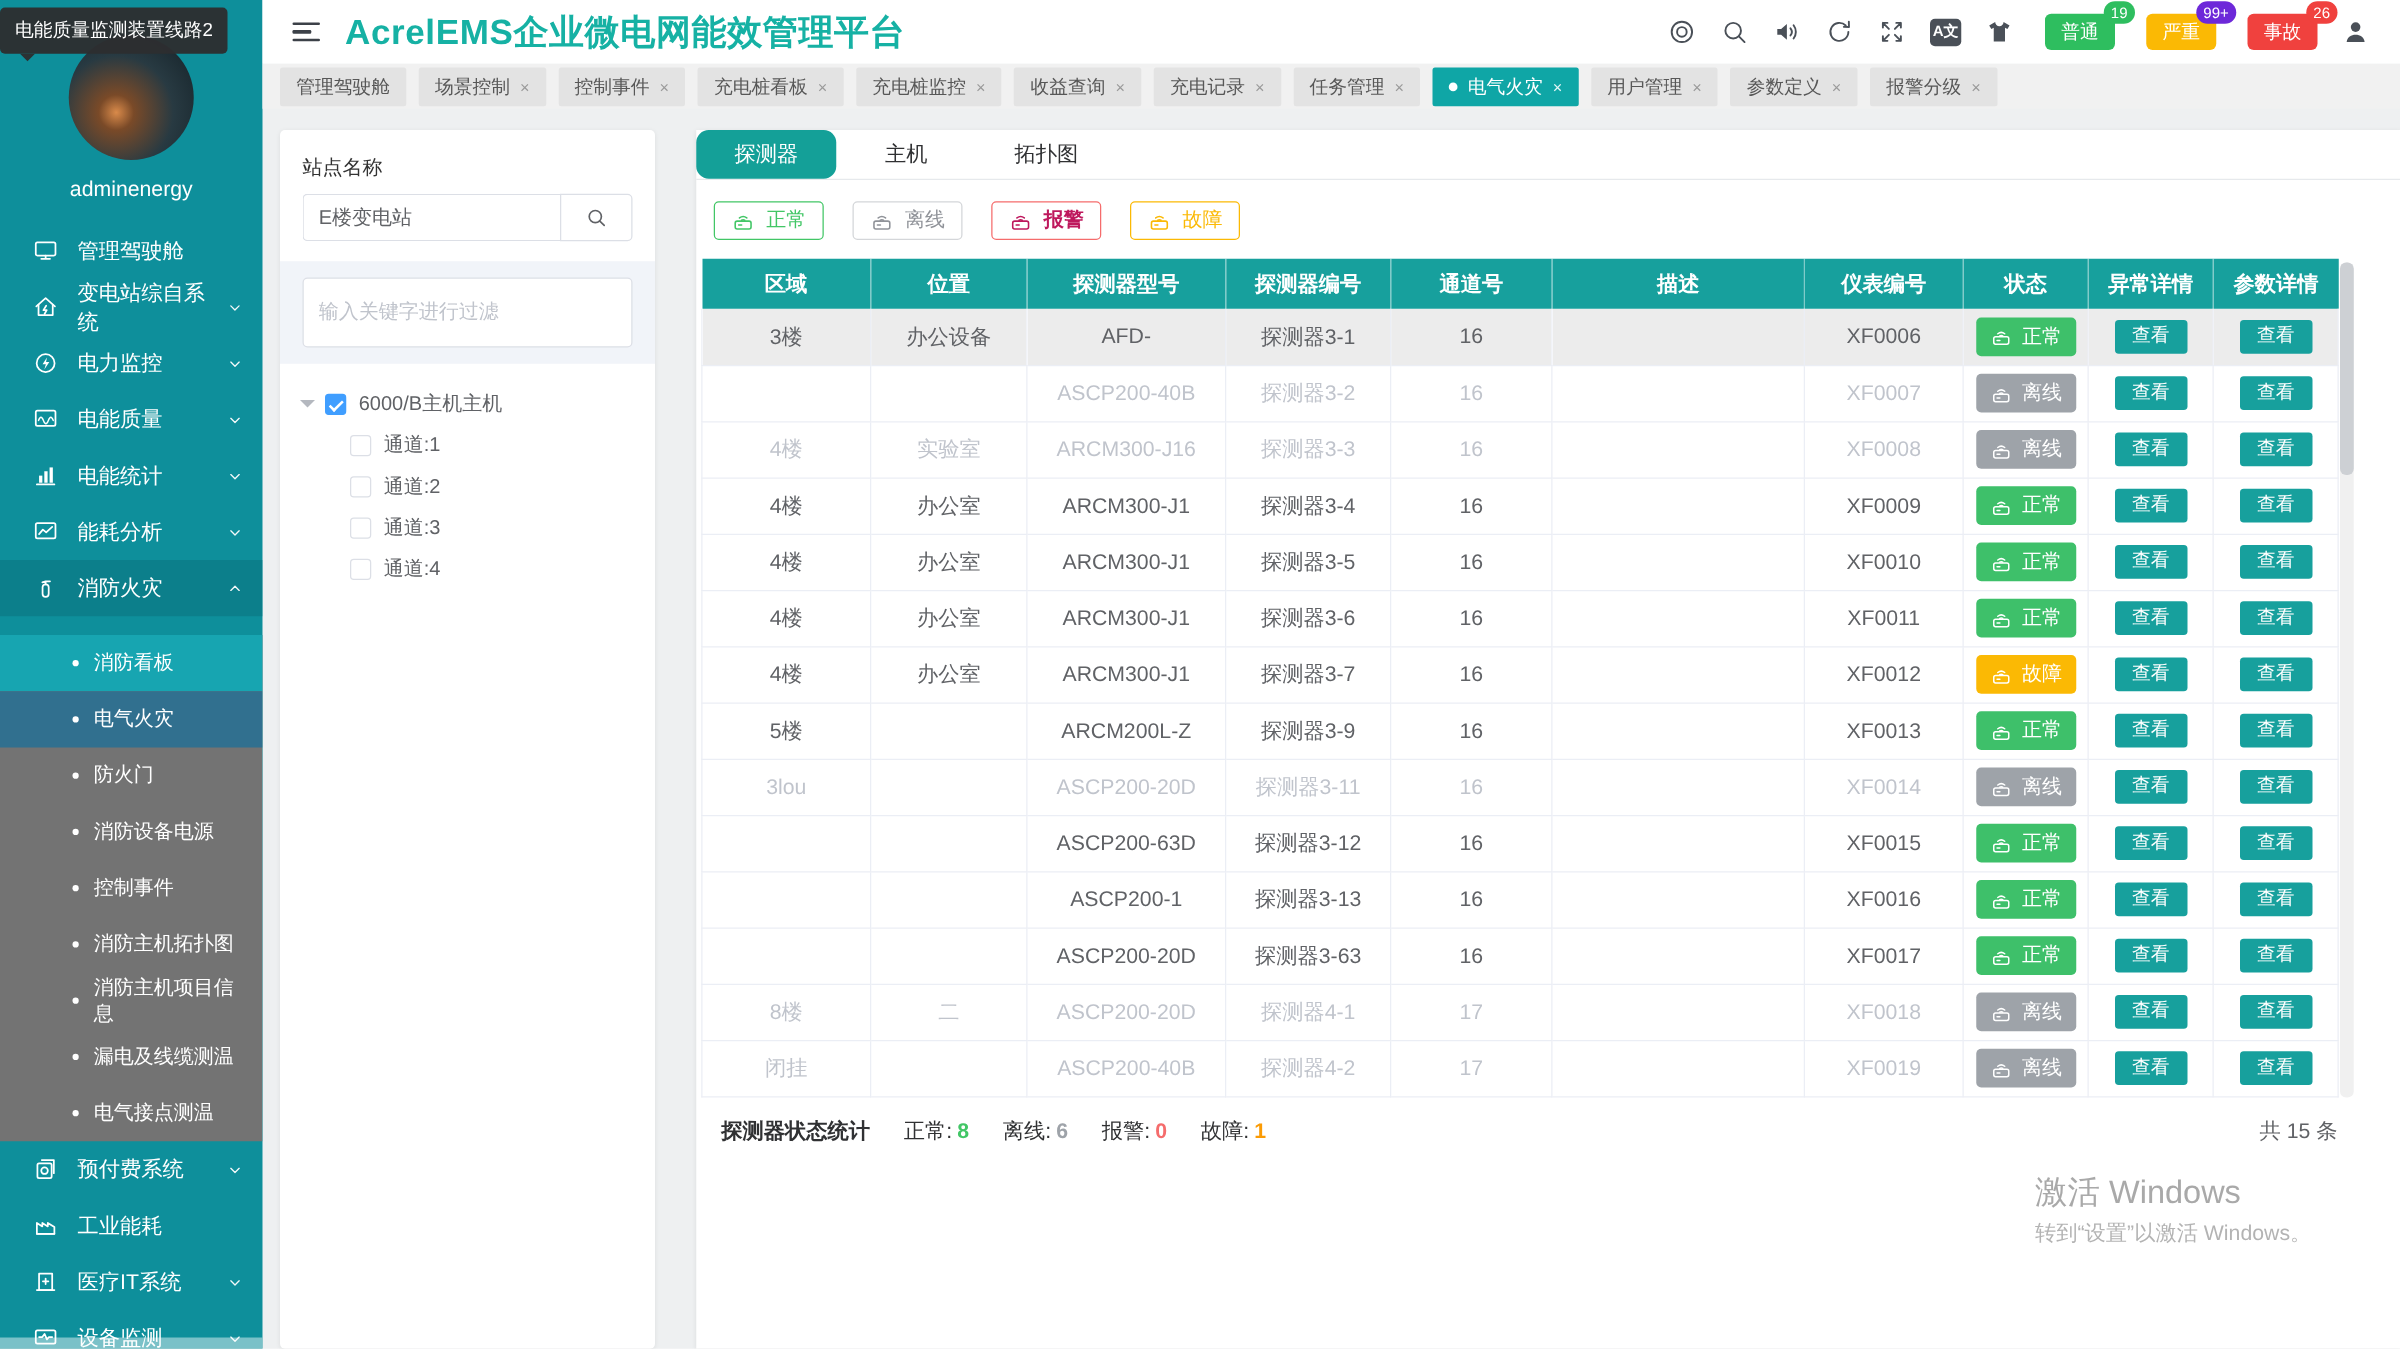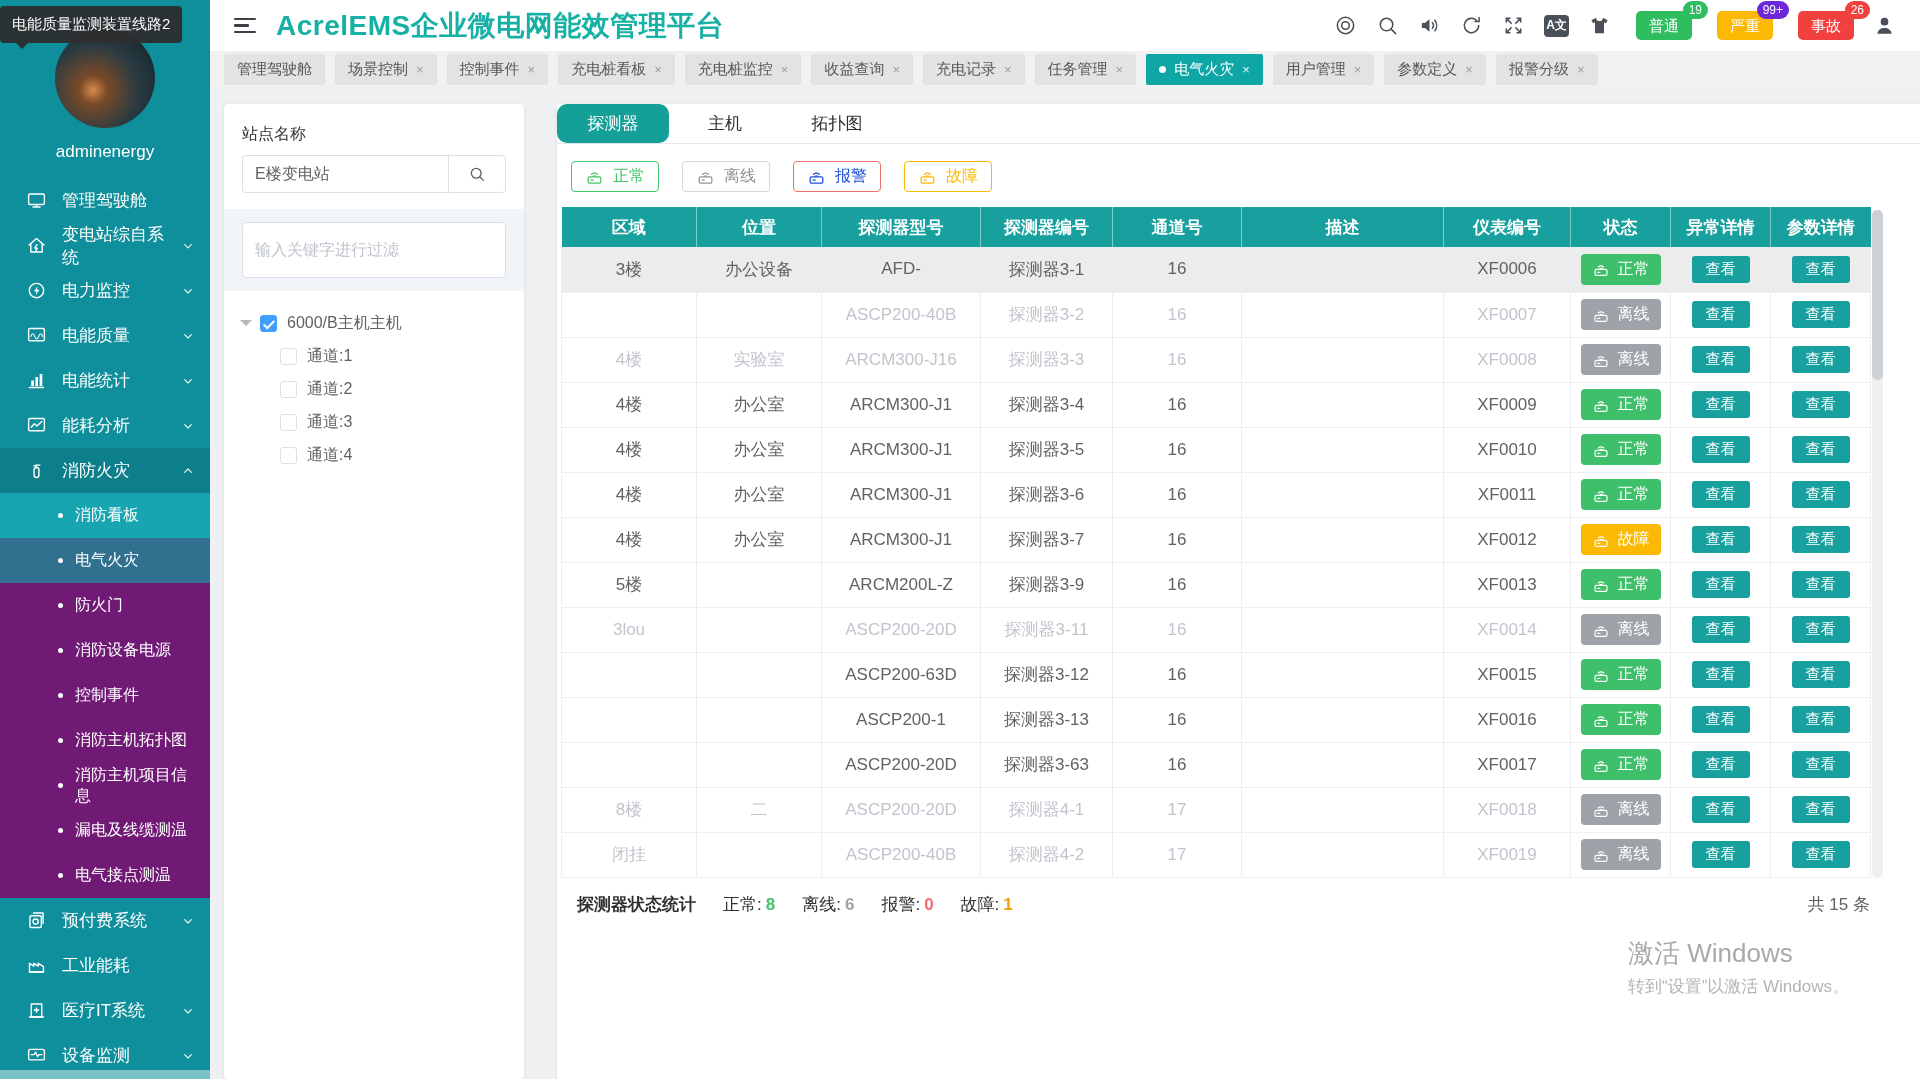--- a/index.html
+++ b/index.html
@@ -9,21 +9,21 @@
   
   .sidebar { position:absolute; left:0; top:0; width:210px; height:1079px; background:#0E8F9B; overflow:hidden; z-index:2; }
   .avatar { width:100px; height:100px; border-radius:50%; margin:28px auto 14px;
             background:radial-gradient(circle at 38% 62%, #d98a4a 0%, #7a4a28 16%, #283a42 52%, #121e24 100%); }
   .username { color:#fff; text-align:center; font-size:17px; margin-bottom:16px; }
   .menu-item { height:45px; display:flex; align-items:center; padding:0 14px 0 26px; color:#fff; font-size:17px; cursor:pointer; }
   .menu-item .mi-icon { width:21px; height:21px; margin-right:15px; flex:0 0 21px; }
   .mi-icon svg, .chev svg { width:100%; height:100%; display:block; }
   .menu-item .chev { margin-left:auto; width:16px; height:16px; opacity:.95; }
   .menu-item.parent-open { background:#0C7F8B; }
-  .menu-sub { background:#701a75; }
+  .menu-sub { background:#737373;margin-top:15px; }
   .menu-sub .menu-item { padding-left:58px; font-size:16px; }
   .menu-sub .menu-item .dot { width:5px; height:5px; border-radius:50%; background:#fff; margin-right:12px; flex:0 0 5px; }
   .menu-sub .menu-item.hovered { background:#17A5B1; }
   .menu-sub .menu-item.active { background:#31708F; }
   .sidebar-hscroll { position:absolute; left:0; bottom:0; width:210px; height:9px; background:rgba(255,255,255,.45); }
 
   
   .tooltip { position:absolute; left:0; top:6px; z-index:20; background:rgba(45,46,48,.96); color:#fff;
              font-size:15px; padding:9px 12px; border-radius:4px; white-space:nowrap; }
   .tooltip::after { content:""; position:absolute; left:16px; bottom:-6px; border:6px solid transparent;
@@ -472,21 +472,21 @@
         <span style="display: inline-flex; width: 19px; height: 19px;">
           <svg viewBox="0 0 24 24" fill="none" stroke="currentColor" stroke-width="1.6" stroke-linecap="round" stroke-linejoin="round">
             <rect x="4" y="12.5" width="16" height="8" rx="2"></rect>
             <path d="M7.5 16.5h3"></path>
             <path d="M8.3 9.3a6 6 0 0 1 7.4 0"></path>
             <path d="M10.4 11.6a3 3 0 0 1 3.2 0"></path>
           </svg>
         </span>
         <span>离线</span>
       </button>
-      <button class="filter-btn" style="color: #1d4ed8; border-color: rgb(245, 108, 108);">
+      <button class="filter-btn" style="color: #be185d; border-color: rgb(245, 108, 108); font-weight: bold;">
         <span style="display: inline-flex; width: 19px; height: 19px;">
           <svg viewBox="0 0 24 24" fill="none" stroke="currentColor" stroke-width="1.6" stroke-linecap="round" stroke-linejoin="round">
             <rect x="4" y="12.5" width="16" height="8" rx="2"></rect>
             <path d="M7.5 16.5h3"></path>
             <path d="M8.3 9.3a6 6 0 0 1 7.4 0"></path>
             <path d="M10.4 11.6a3 3 0 0 1 3.2 0"></path>
           </svg>
         </span>
         <span>报警</span>
       </button>

